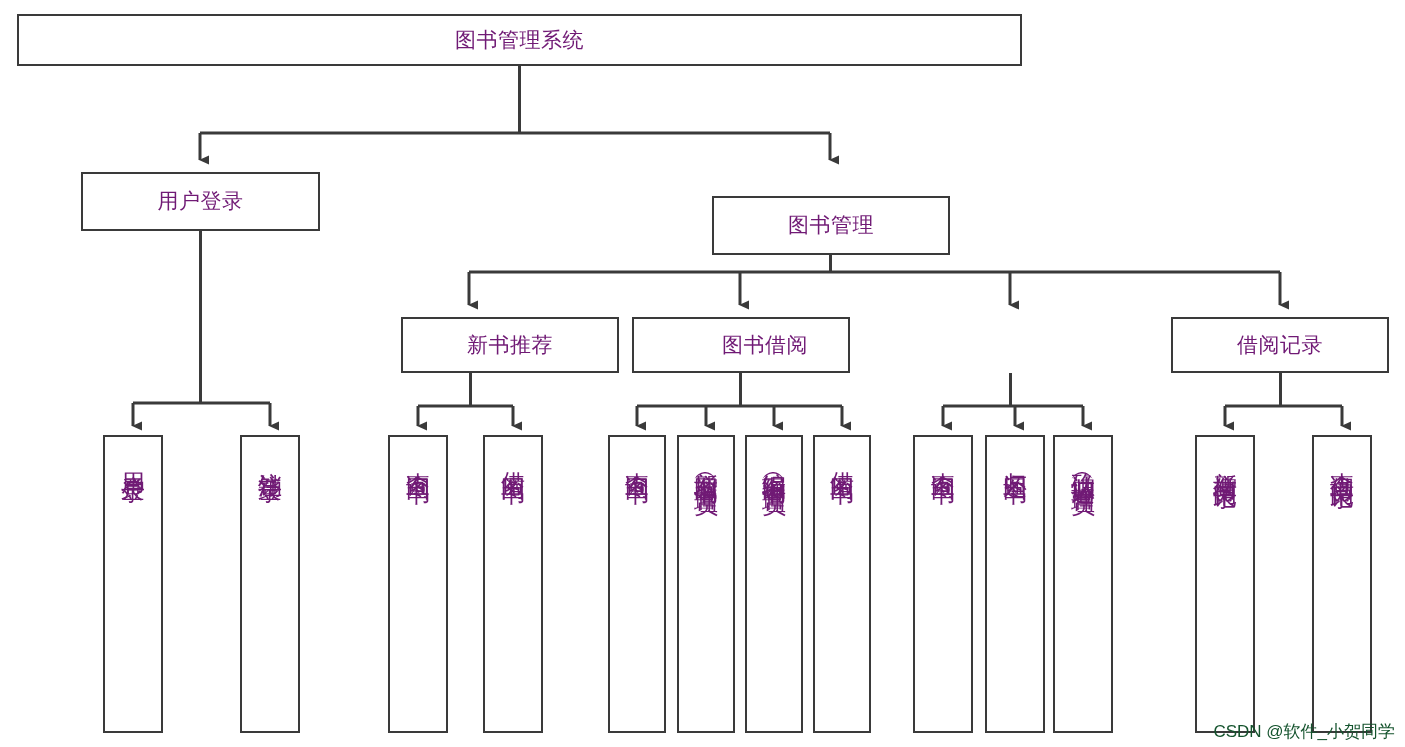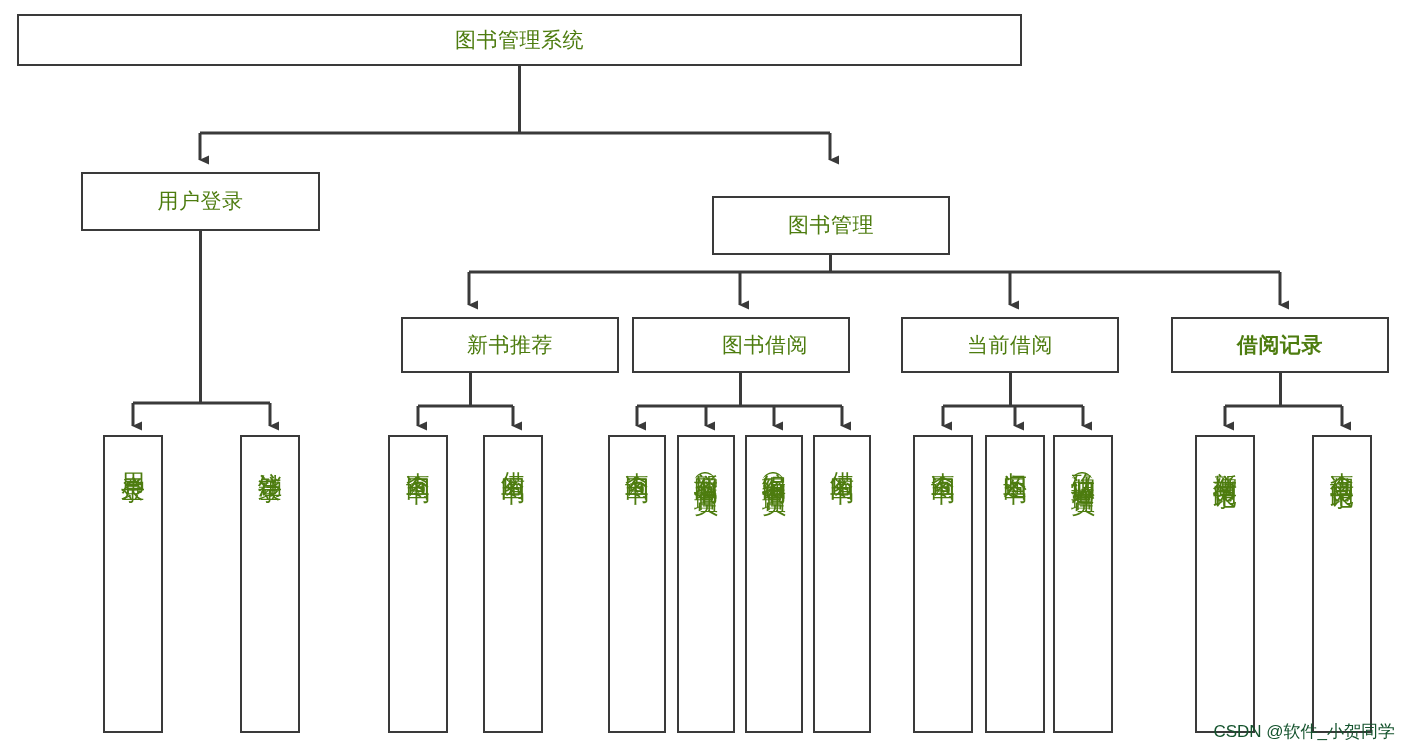--- a/index.html
+++ b/index.html
@@ -28,21 +28,21 @@
     position: absolute;
     box-sizing: border-box;
     background: #ffffff;
     border: 2px solid #3a3a3a;
     display: flex;
     align-items: center;
     justify-content: center;
     z-index: 2;
   }
   .node-label {
-    color: #4d7c0f;
+    color: #701a75;
     line-height: 1.18;
     text-align: center;
     white-space: pre;
   }
   .node.horiz .node-label {
     font-size: 21px;
     letter-spacing: 0.5px;
   }
   .node.vert {
     align-items: flex-start;
@@ -132,24 +132,21 @@
   <div class="node horiz" style="left:712px; top:172px; width:238px; height:59px;margin-top:24px;">
     <span class="node-label">图书管理</span>
   </div>
 
   <div class="node horiz" style="left:361px; top:317px; width:218px; height:56px;margin-left:40px;">
     <span class="node-label">新书推荐</span>
   </div>
   <div class="node horiz" style="left:632px; top:317px; width:218px; height:56px;padding-left:48px;">
     <span class="node-label">图书借阅</span>
   </div>
-  <div class="node horiz" style="left:901px; top:317px; width:218px; height:56px;">
-    <span class="node-label">当前借阅</span>
-  </div>
-  <div class="node horiz" style="left:1171px; top:317px; width:218px; height:56px;font-weight:bold;">
+  <div class="node horiz" style="left:1171px; top:317px; width:218px; height:56px;">
     <span class="node-label">借阅记录</span>
   </div>
 
   <div class="node vert" style="left:103px; top:435px; width:60px; height:298px;">
     <span class="node-label">用户登录</span>
   </div>
   <div class="node vert" style="left:240px; top:435px; width:60px; height:298px;">
     <span class="node-label">注销登录</span>
   </div>
 

